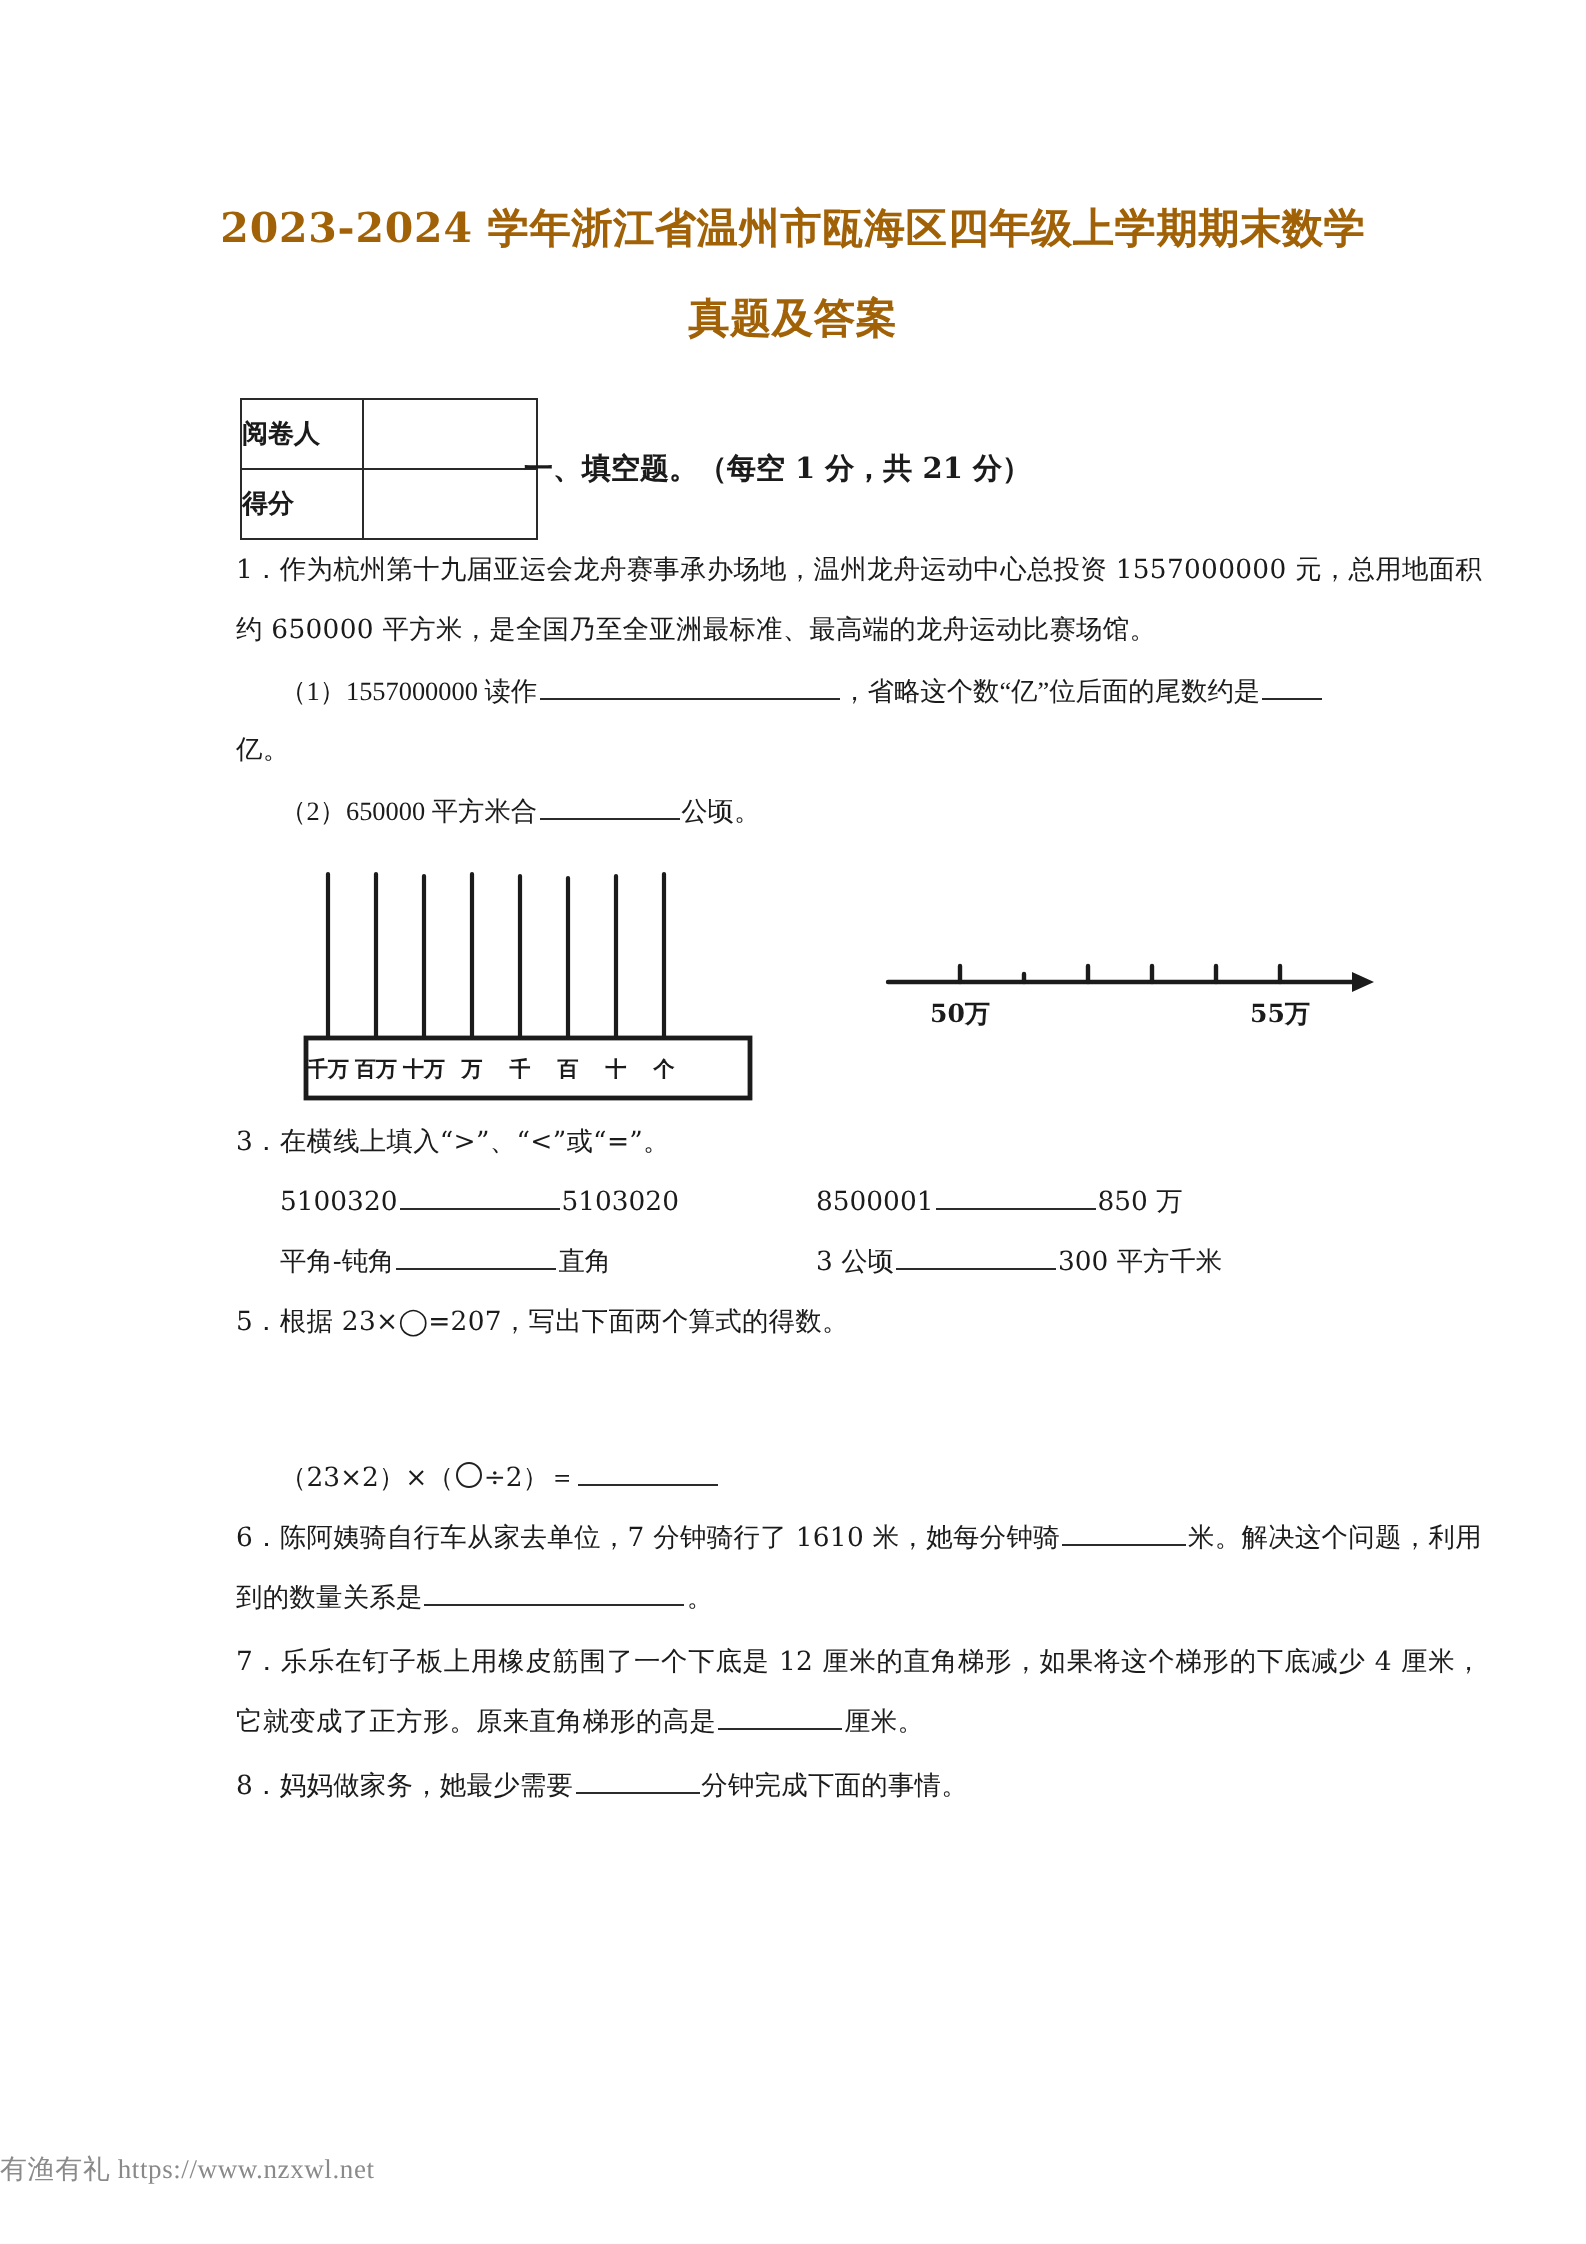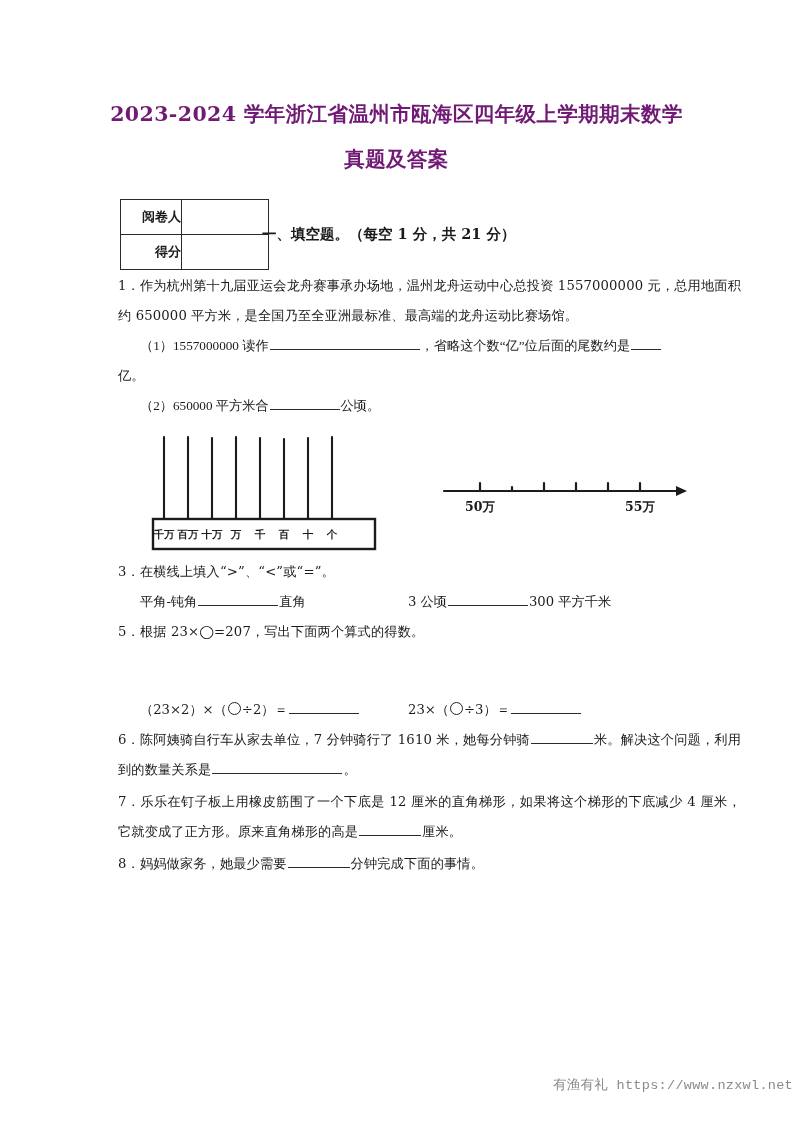--- a/index.html
+++ b/index.html
@@ -28,21 +28,21 @@
   .title-block {
     margin: 0;
     padding-top: 96px;
     text-align: center;
   }
   .title-line {
     font-size: 20.5px;
     font-weight: 700;
     letter-spacing: 0.4px;
     line-height: 36px;
-    color: #701a75;
+    color: #a16207;
   }
   .title-line.second {
     margin-top: 9px;
   }
 
   
   .section-row {
     position: relative;
     margin-top: 22px;
     height: 72px;
@@ -54,21 +54,21 @@
     width: 146px;
     height: 69px;
     border-collapse: collapse;
     table-layout: fixed;
   }
   .score-table td {
     border: 1px solid #2a2a2a;
     height: 34px;
     font-size: 13px;
     font-weight: 700;
-    text-align: right;
+    text-align: left;
     vertical-align: middle;
     padding: 0;
   }
   .score-table td.label { width: 60px; }
   .score-table td.blank { width: 86px; }
 
   .section-heading {
     position: absolute;
     left: 262px;
     top: 26px;
@@ -162,24 +162,24 @@
   }
   .calc-left { position: absolute; left: 22px; top: 0; }
   .calc-right { position: absolute; left: 290px; top: 0; }
 
   
   .footer {
     position: absolute;
     left: 0;
     right: 0;
     bottom: 28px;
-    text-align: right;
+    text-align: left;
     font-size: 13.5px;
     color: #8a8a8a;
-    font-family: Liberation Mono, monospace;
+    font-family: Liberation Serif, serif;
     letter-spacing: 0.3px;
   }
 </style>
 </head>
 <body>
 
 <div class="page">
 
   <div class="title-block">
     <div class="title-line">2023-2024 学年浙江省温州市瓯海区四年级上学期期末数学</div>
@@ -249,31 +249,34 @@
         <polygon points="236,29 247,34 236,39" fill="#1b1b1b"></polygon>
         <g font-family="DejaVu Serif, Liberation Serif, serif" font-size="12.5" font-weight="700" fill="#1b1b1b" text-anchor="middle">
           <text x="40" y="54">50万</text>
           <text x="200" y="54">55万</text>
         </g>
       </svg>
     </div>
 
     <p class="q"><span>3．</span><span>在横线上填入“&gt;”、“&lt;”或“=”。</span></p>
 
+    <div class="cmp-row">
+      <span class="cmp-left"><span>5100320</span><span class="fill w80"></span><span>5103020</span></span>
+      <span class="cmp-right"><span>8500001</span><span class="fill w80"></span><span>850 万</span></span>
+    </div>
 
     <div class="cmp-row">
       <span class="cmp-left"><span>平角-钝角</span><span class="fill w80"></span><span>直角</span></span>
       <span class="cmp-right"><span>3 公顷</span><span class="fill w80"></span><span>300 平方千米</span></span>
     </div>
 
 
     <p class="q"><span>5．</span><span>根据 23×◯=207，写出下面两个算式的得数。</span></p>
     <div class="calc-row">
       <span class="calc-left"><span>（23×2）×（</span><span class="circ"></span><span>÷2）＝</span><span class="fill w70"></span></span>
-      <span class="calc-right"><span>23×（</span><span class="circ"></span><span>÷3）＝</span><span class="fill w70"></span></span>
     </div>
 
     <p class="q"><span>6．</span><span>陈阿姨骑自行车从家去单位，7 分钟骑行了 1610 米，她每分钟骑</span><span class="fill w62"></span><span>米。解决这个问题，利用到的数量关系是</span><span class="fill w130"></span><span>。</span></p>
 
     <p class="q"><span>7．</span><span>乐乐在钉子板上用橡皮筋围了一个下底是 12 厘米的直角梯形，如果将这个梯形的下底减少 4 厘米，它就变成了正方形。原来直角梯形的高是</span><span class="fill w62"></span><span>厘米。</span></p>
 
     <p class="q"><span>8．</span><span>妈妈做家务，她最少需要</span><span class="fill w62"></span><span>分钟完成下面的事情。</span></p>
 
   </div>
 

